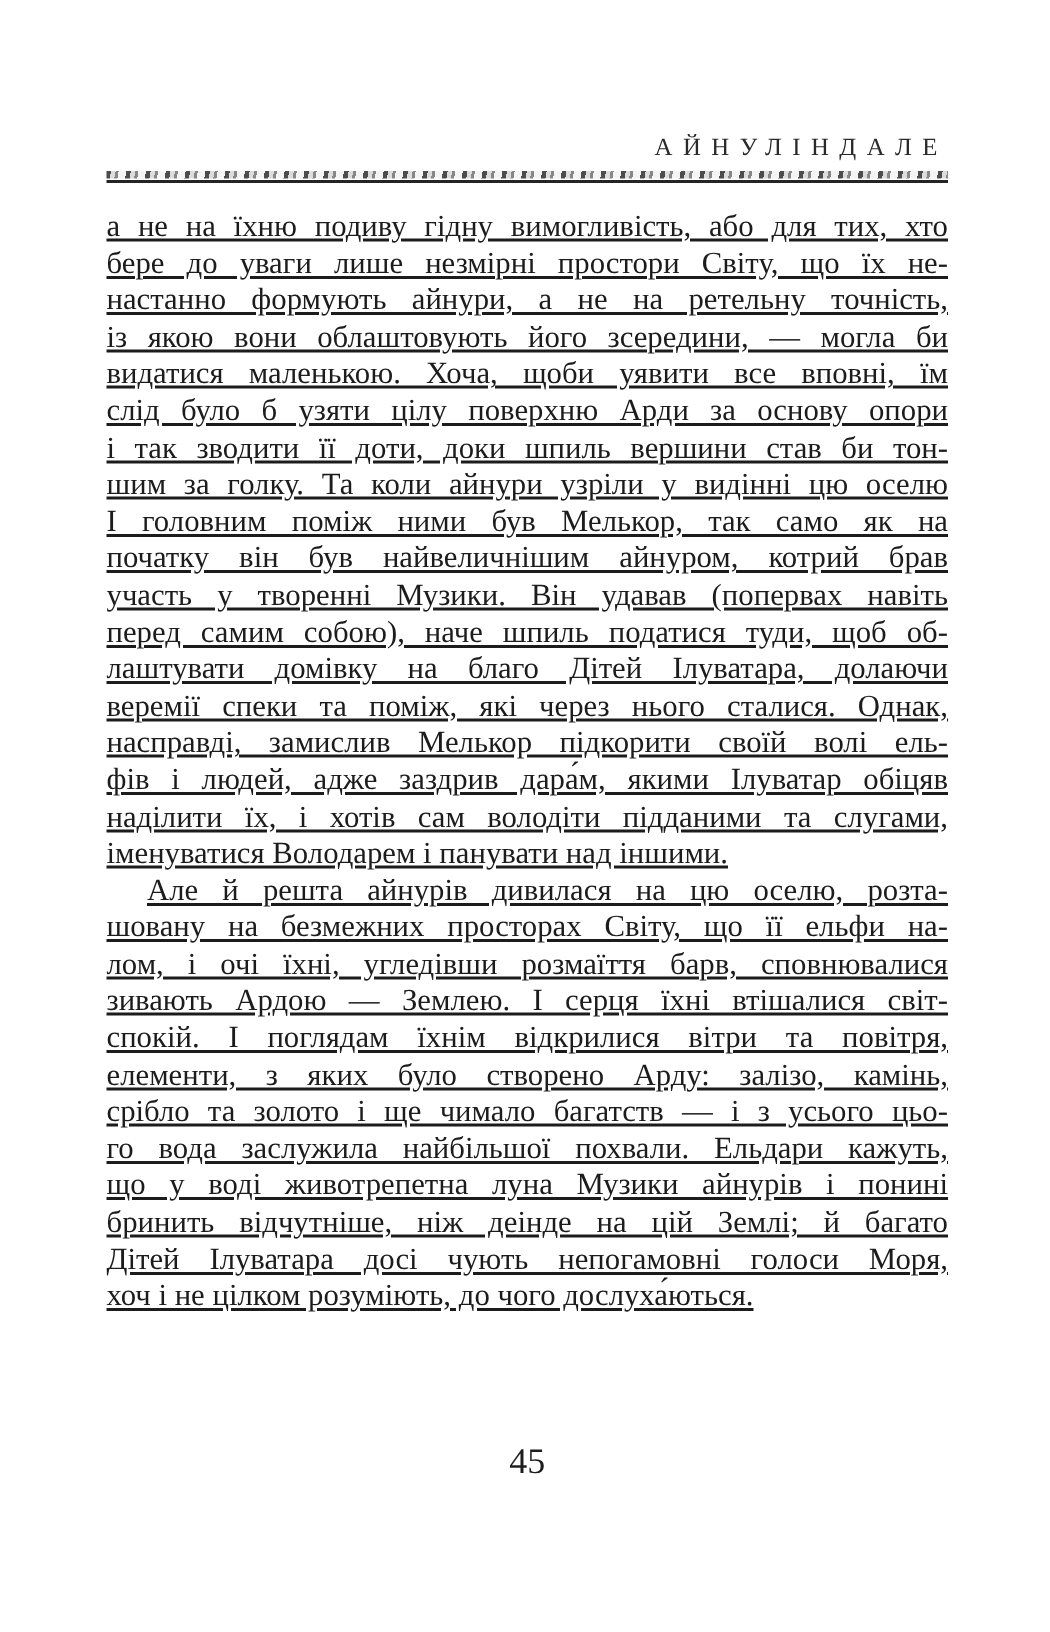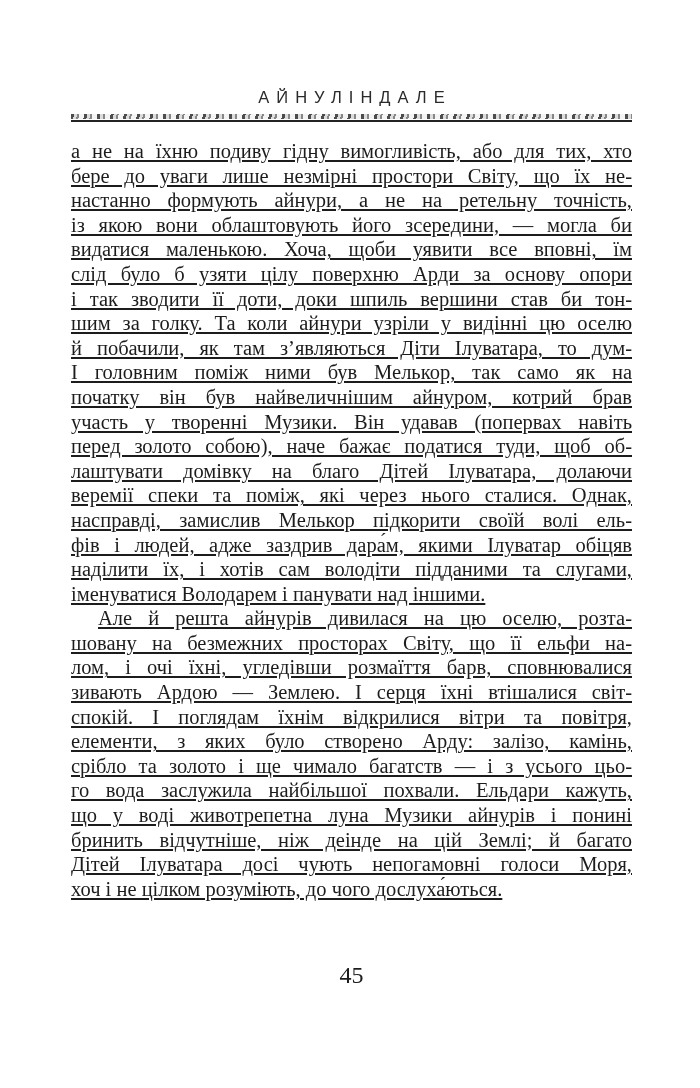--- a/index.html
+++ b/index.html
@@ -14,22 +14,22 @@
     background: #ffffff;
     color: #1c1c1c;
     overflow: hidden;
     font-family: "Liberation Serif", "DejaVu Serif", serif;
   }
   .chapter-header {
     position: absolute;
     top: 88px;
     left: 71px;
     width: 561px;
-    text-align: center;
-    font-family: Liberation Sans, sans-serif;
+    text-align: right;
+    font-family: Liberation Serif, serif;
     font-size: 16.5px;
     font-weight: 400;
     letter-spacing: 7px;
     text-indent: 7px; 
     color: #2a2a2a;
     white-space: nowrap;
   }
   .ornament-rule {
     position: absolute;
     top: 114px;
@@ -85,25 +85,24 @@
   <div class="body-text">
       <div class="para">
         <div class="line">а не на їхню подиву гідну вимогливість, або для тих, хто</div>
         <div class="line">бере до уваги лише незмірні простори Світу, що їх не-</div>
         <div class="line">настанно формують айнури, а не на ретельну точність,</div>
         <div class="line">із якою вони облаштовують його зсередини, — могла би</div>
         <div class="line">видатися маленькою. Хоча, щоби уявити все вповні, їм</div>
         <div class="line">слід було б узяти цілу поверхню Арди за основу опори</div>
         <div class="line">і так зводити її доти, доки шпиль вершини став би тон-</div>
         <div class="line">шим за голку. Та коли айнури узріли у видінні цю оселю</div>
-        <div class="line">й побачили, як там з’являються Діти Ілуватара, то дум-</div>
         <div class="line">І головним поміж ними був Мелькор, так само як на</div>
         <div class="line">початку він був найвеличнішим айнуром, котрий брав</div>
         <div class="line">участь у творенні Музики. Він удавав (попервах навіть</div>
-        <div class="line">перед золото собою), наче бажає податися туди, щоб об-</div>
+        <div class="line">перед самим собою), наче шпиль податися туди, щоб об-</div>
         <div class="line">лаштувати домівку на благо Дітей Ілуватара, долаючи</div>
         <div class="line">веремії спеки та поміж, які через нього сталися. Однак,</div>
         <div class="line">насправді, замислив Мелькор підкорити своїй волі ель-</div>
         <div class="line">фів і людей, адже заздрив дара́м, якими Ілуватар обіцяв</div>
         <div class="line">наділити їх, і хотів сам володіти підданими та слугами,</div>
         <div class="line last">іменуватися Володарем і панувати над іншими.</div>
       </div>
       <div class="para">
         <div class="line indent">Але й решта айнурів дивилася на цю оселю, розта-</div>
         <div class="line">шовану на безмежних просторах Світу, що її ельфи на-</div>

